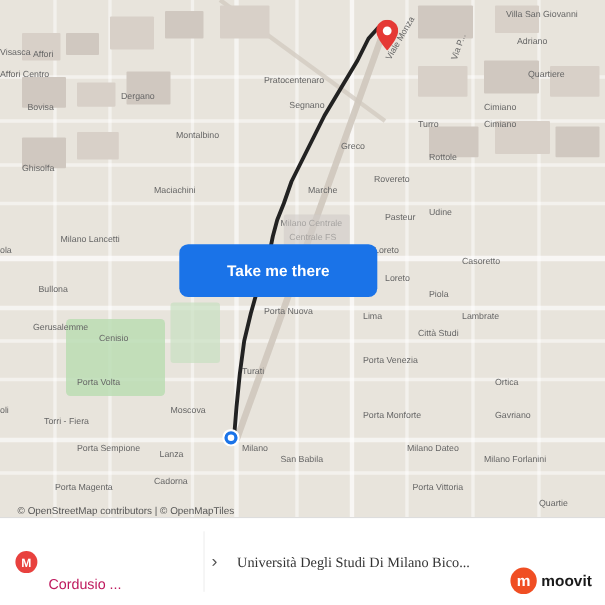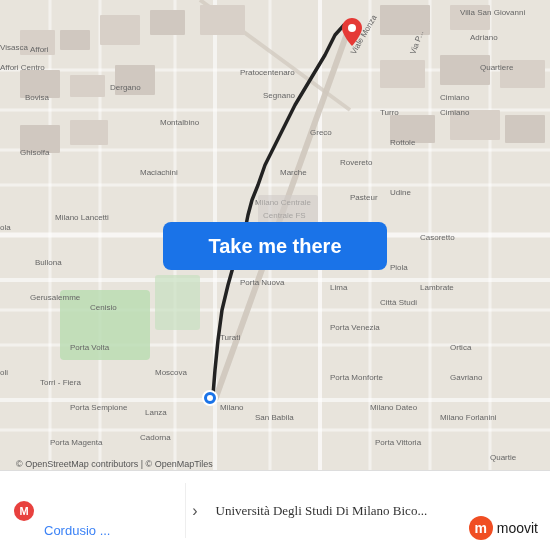--- a/index.html
+++ b/index.html
@@ -26,27 +26,27 @@
       height: 100%;
       position: absolute;
       top: 0; left: 0;
     }
 
     
     #take-me-there-btn {
       position: absolute;
       top: 222px;
       left: 163px;
-      width: 224px;
+      width: 180px;
       height: 48px;
       background-color: #1a73e8;
       color: white;
       border: none;
       border-radius: 8px;
-      font-size: 20px;
+      font-size: 14px;
       font-weight: bold;
       cursor: pointer;
       z-index: 10;
       display: flex;
       align-items: center;
       justify-content: center;
     }
 
     
     #bottom-bar {
@@ -69,21 +69,21 @@
 
     #origin-icon {
       width: 24px;
       height: 24px;
       margin-right: 8px;
       flex-shrink: 0;
     }
 
     #origin-text {
       font-size: 13px;
-      color: #3b82f6;
+      color: #be185d;
       font-weight: 500;
       margin-top: 40px;
     }
 
     #destination-section {
       display: flex;
       align-items: center;
       padding: 0 12px;
       flex: 2;
       font-family: Liberation Serif, serif;
@@ -99,21 +99,21 @@
       position: absolute;
       right: 12px;
       bottom: 10px;
       display: flex;
       align-items: center;
       gap: 4px;
     }
 
     #moovit-logo-text {
       font-size: 14px;
-      font-weight: normal;
+      font-weight: bold;
       color: #1a1a1a;
     }
 
     #moovit-logo-m {
       width: 24px;
       height: 24px;
       background: #f04e23;
       border-radius: 50%;
       display: flex;
       align-items: center;

